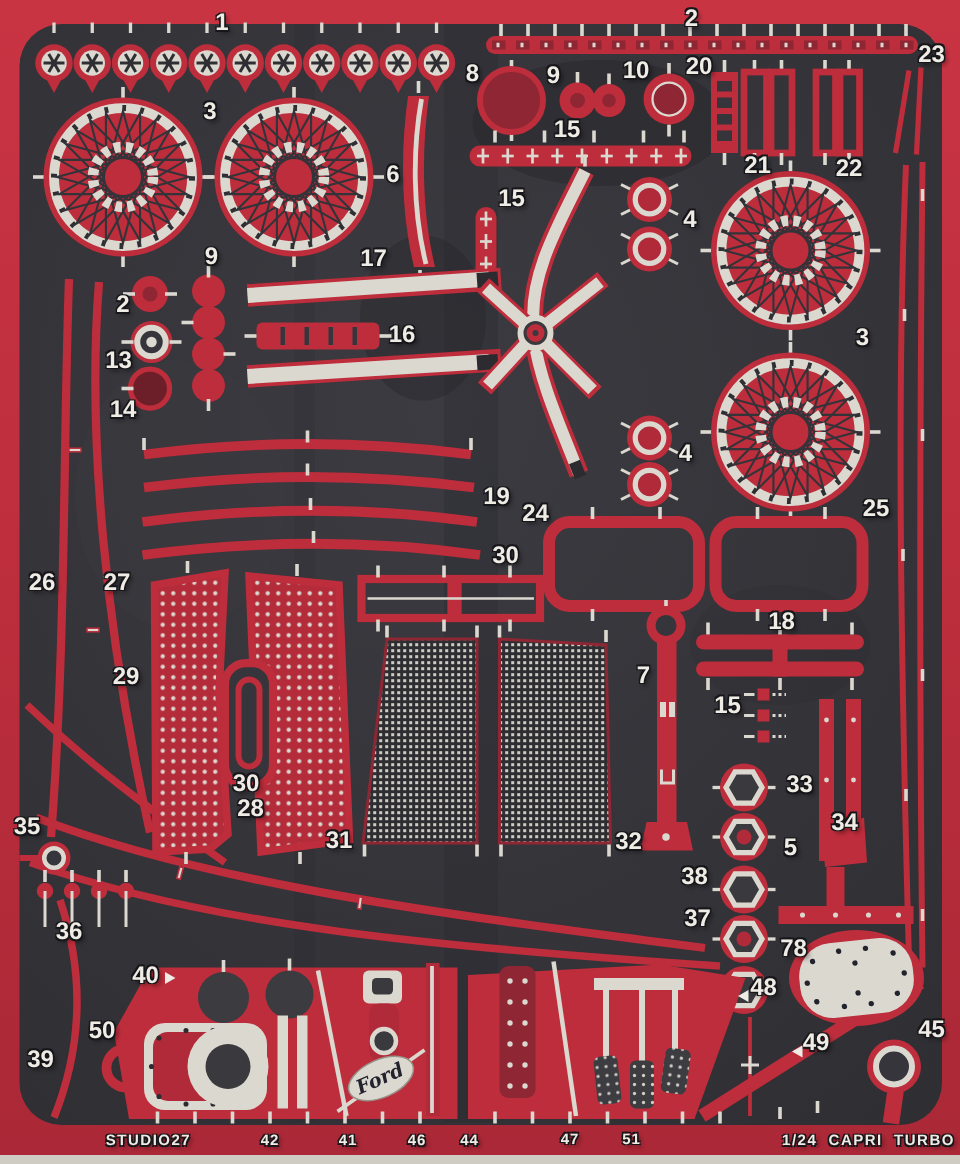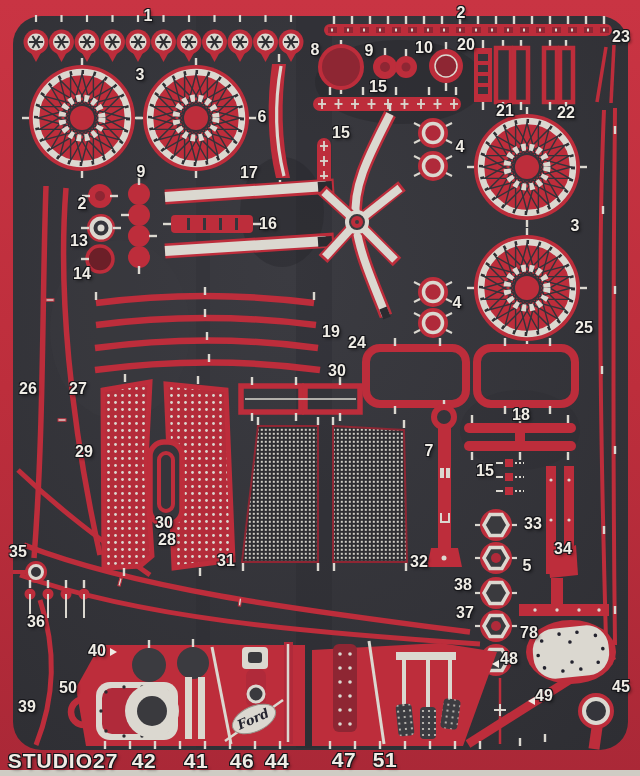--- a/index.html
+++ b/index.html
@@ -1,20 +1,20 @@
 <!DOCTYPE html>
 <html><head>
 <meta charset="utf-8">
 <style>
   html,body{margin:0;padding:0;background:#111;}
   #stage{position:relative;width:640px;height:776px;overflow:hidden;background:#b92e3c;font-family:"Liberation Sans",sans-serif;}
   #stage svg{position:absolute;left:0;top:0;}
   .lb{position:absolute;transform:translate(-50%,-50%);font:bold 16px "Liberation Sans",sans-serif;color:#efece5;white-space:pre;
       text-shadow:1px 1px 0 #17171b,-1px -1px 0 #17171b,1px -1px 0 #17171b,-1px 1px 0 #17171b,2px 2px 3px rgba(0,0,0,.45);}
-  .ft{font-size:21px;letter-spacing:.6px;}
+  .ft{font-size:10px;letter-spacing:.6px;margin-left:36px;}
   .arr{position:absolute;width:0;height:0;border-style:solid;}
   .arr-r{border-width:4px 0 4px 7px;border-color:transparent transparent transparent #efece5;}
   .arr-l{border-width:4px 7px 4px 0;border-color:transparent #efece5 transparent transparent;}
 </style>
 </head>
 <body>
 
 <div id="stage">
 <svg width="640" height="776" viewBox="0 0 640 776">
   <defs>
@@ -651,51 +651,52 @@
 <span class="lb" style="left:141px;top:172px">9</span>
 <span class="lb" style="left:249px;top:173px">17</span>
 <span class="lb" style="left:82px;top:204px">2</span>
 <span class="lb" style="left:268px;top:224px">16</span>
 <span class="lb" style="left:575px;top:226px">3</span>
 <span class="lb" style="left:79px;top:241px">13</span>
 <span class="lb" style="left:82px;top:274px">14</span>
 <span class="lb" style="left:457px;top:303px">4</span>
 <span class="lb" style="left:331px;top:332px">19</span>
 <span class="lb" style="left:357px;top:343px">24</span>
-<span class="lb" style="left:584px;top:328px">25</span>
+<span class="lb" style="left:584px;top:340px">25</span>
 <span class="lb" style="left:337px;top:371px">30</span>
 <span class="lb" style="left:28px;top:389px">26</span>
 <span class="lb" style="left:78px;top:389px">27</span>
 <span class="lb" style="left:521px;top:415px">18</span>
 <span class="lb" style="left:84px;top:452px">29</span>
 <span class="lb" style="left:429px;top:451px">7</span>
 <span class="lb" style="left:485px;top:471px">15</span>
 <span class="lb" style="left:164px;top:523px">30</span>
 <span class="lb" style="left:533px;top:524px">33</span>
 <span class="lb" style="left:167px;top:540px">28</span>
 <span class="lb" style="left:563px;top:549px">34</span>
 <span class="lb" style="left:18px;top:552px">35</span>
 <span class="lb" style="left:226px;top:561px">31</span>
 <span class="lb" style="left:419px;top:562px">32</span>
 <span class="lb" style="left:527px;top:566px">5</span>
 <span class="lb" style="left:463px;top:585px">38</span>
 <span class="lb" style="left:465px;top:613px">37</span>
-<span class="lb" style="left:36px;top:622px">36</span>
+<span class="lb" style="left:46px;top:622px">36</span>
 <span class="lb" style="left:529px;top:633px">78</span>
 <span class="lb" style="left:97px;top:651px">40</span>
 <span class="lb" style="left:509px;top:659px">48</span>
 <span class="lb" style="left:621px;top:687px">45</span>
 <span class="lb" style="left:68px;top:688px">50</span>
 <span class="lb" style="left:544px;top:696px">49</span>
 <span class="lb" style="left:27px;top:707px">39</span>
 <span class="lb ft" style="left:144px;top:761px">42</span>
 <span class="lb ft" style="left:196px;top:761px">41</span>
 <span class="lb ft" style="left:242px;top:761px">46</span>
 <span class="lb ft" style="left:277px;top:761px">44</span>
 <span class="lb ft" style="left:344px;top:760px">47</span>
 <span class="lb ft" style="left:385px;top:760px">51</span>
 
 <div class="arr arr-r" style="left:110px;top:648px"></div>
 <div class="arr arr-l" style="left:492px;top:660px"></div>
 <div class="arr arr-l" style="left:528px;top:697px"></div>
 
 <span class="lb ft" style="left:63px;top:761px;letter-spacing:1px">STUDIO27</span>
+<span class="lb ft" style="left:543px;top:761px;letter-spacing:1px">1/24  CAPRI  TURBO</span>
 </div>
 
 </body></html>

